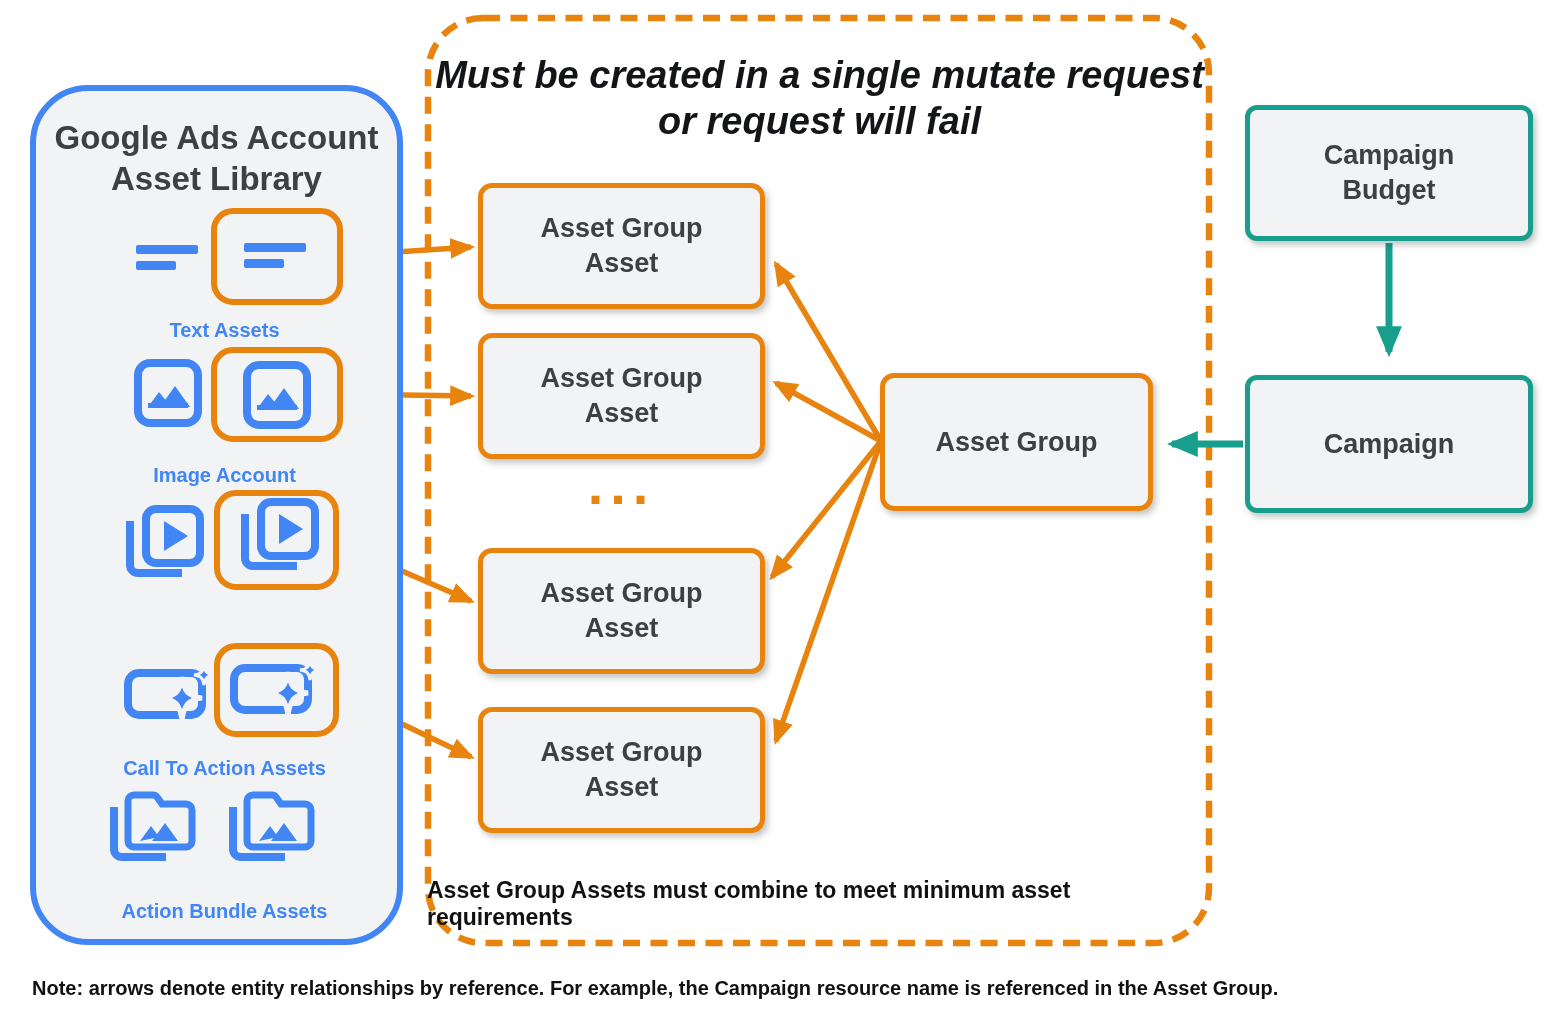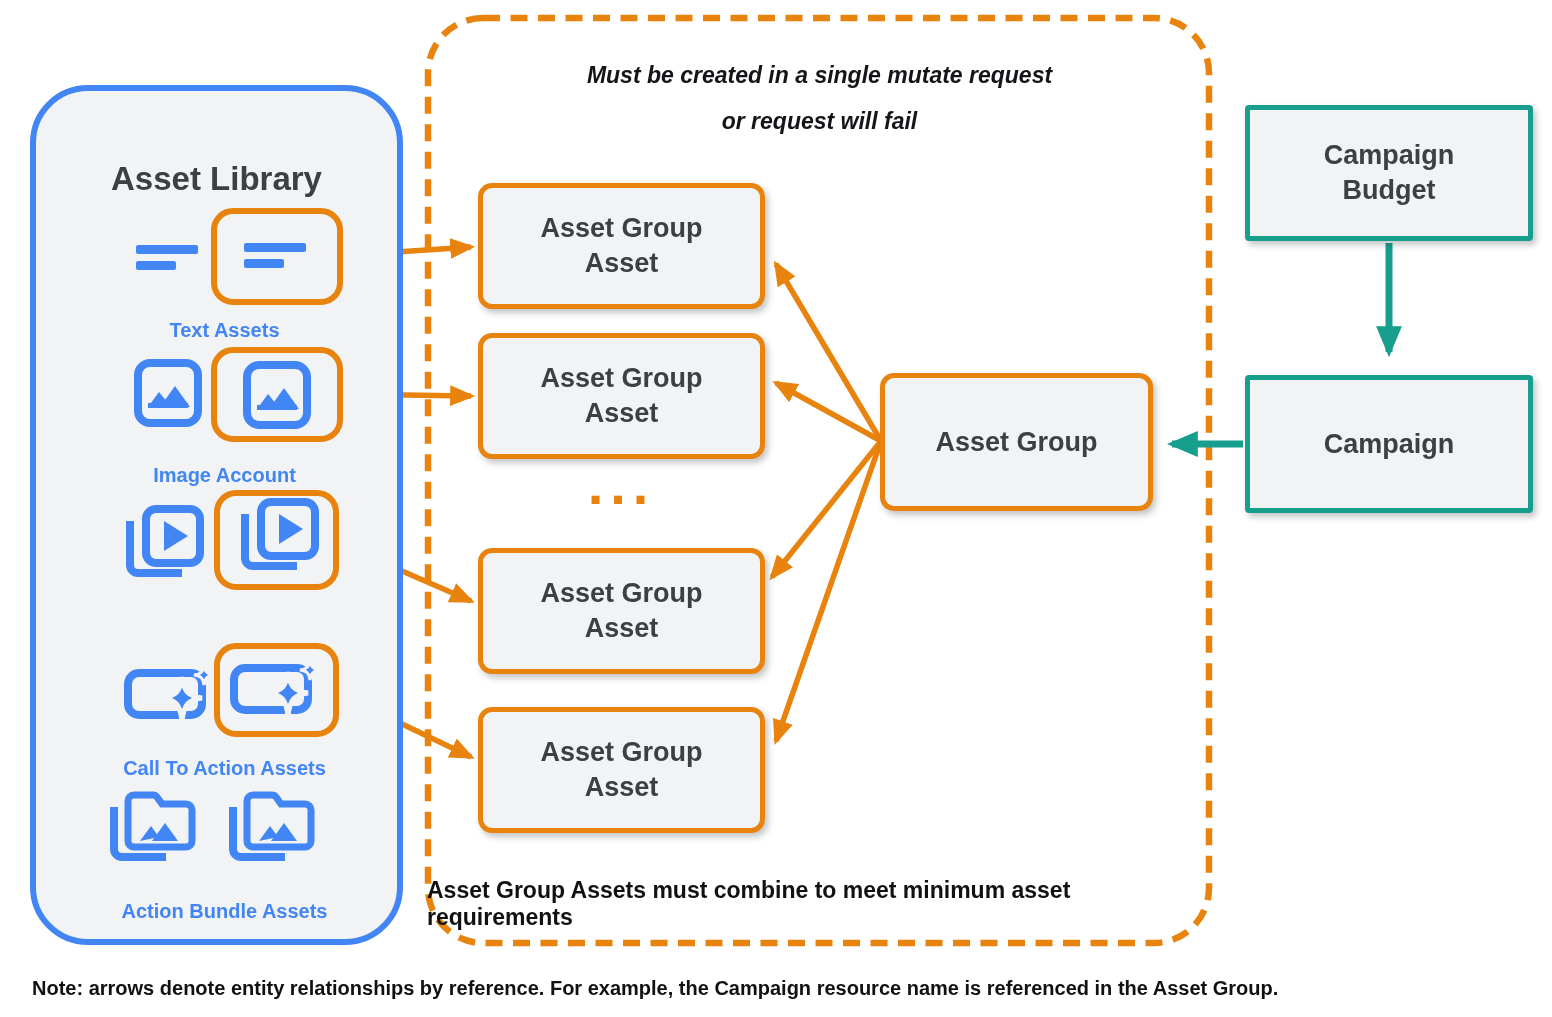--- a/index.html
+++ b/index.html
@@ -5,35 +5,35 @@
   html,body{margin:0;padding:0;background:#ffffff;}
   body{width:1552px;height:1017px;position:relative;overflow:hidden;
        font-family:"Liberation Sans", sans-serif;}
   .abs{position:absolute;}
   
   .node{position:absolute;background:#F1F3F4;display:flex;flex-direction:column;
         align-items:center;justify-content:center;text-align:center;font-weight:700;
         color:#3C4043;box-sizing:border-box;
         box-shadow:3px 4px 6px rgba(60,64,67,.30);}
   .orange-node{border:5px solid #E8830D;border-radius:14px;font-size:27px;line-height:35px;}
-  .teal-node{border:5px solid #179E8D;border-radius:4px;font-size:27px;line-height:35px;}
+  .teal-node{border:5px solid #179E8D;border-radius:12px;font-size:27px;line-height:35px;}
   
   .library{position:absolute;left:30px;top:85px;width:373px;height:860px;
            background:#F1F3F4;border:6px solid #4285F4;border-radius:58px;
            box-sizing:border-box;}
   .lib-title{position:absolute;left:0;right:0;top:26px;text-align:center;
              font-size:33px;line-height:41px;font-weight:700;color:#3C4043;}
   .lib-label{position:absolute;left:16px;right:0;text-align:center;font-size:20px;
              font-weight:700;color:#4285F4;margin-top:12px;}
   .hl{position:absolute;border:6px solid #E8830D;border-radius:22px;
       display:flex;align-items:center;justify-content:center;box-sizing:border-box;}
   .icon{display:block;}
   
   .mutate-title{position:absolute;left:427px;top:52px;width:785px;text-align:center;
-                font-size:23px;line-height:46px;font-weight:700;font-style:italic;
+                font-size:38px;line-height:46px;font-weight:700;font-style:italic;
                 color:#141518;}
   .ellipsis{position:absolute;left:478px;top:452px;width:287px;text-align:center;
             font-size:56px;font-weight:700;color:#E8830D;letter-spacing:7px;}
   .req-note{position:absolute;left:427px;top:877px;width:785px;
             font-size:23px;font-weight:700;color:#111111;}
   .bottom-note{position:absolute;left:32px;top:977px;width:1480px;font-size:20px;
                font-weight:700;color:#111111;}
   svg.wires{position:absolute;left:0;top:0;z-index:0;}
   .layer{z-index:2;}
 </style>
@@ -67,21 +67,21 @@
   </g>
 
   <g stroke="#179E8D" stroke-width="7" fill="none">
     <line x1="1389" y1="243" x2="1389" y2="352" marker-end="url(#aT)"></line>
     <line x1="1243" y1="444" x2="1172" y2="444" marker-end="url(#aT)"></line>
   </g>
 </svg>
 
 <div class="library layer">
   <div class="lib-title">
-    <br>
+    <span>Google Ads Account</span><br>
     <span>Asset Library</span>
   </div>
 
   <svg class="icon abs" style="left:100px;top:153px" width="66" height="30" viewBox="0 0 66 30">
     <rect x="0" y="1" width="62" height="9" rx="2" fill="#4285F4"></rect>
     <rect x="0" y="17" width="40" height="9" rx="2" fill="#4285F4"></rect>
   </svg>
   <div class="hl" style="left:175px;top:117px;width:132px;height:97px">
     <svg class="icon" width="66" height="30" viewBox="0 0 66 30">
       <rect x="0" y="1" width="62" height="9" rx="2" fill="#4285F4"></rect>

